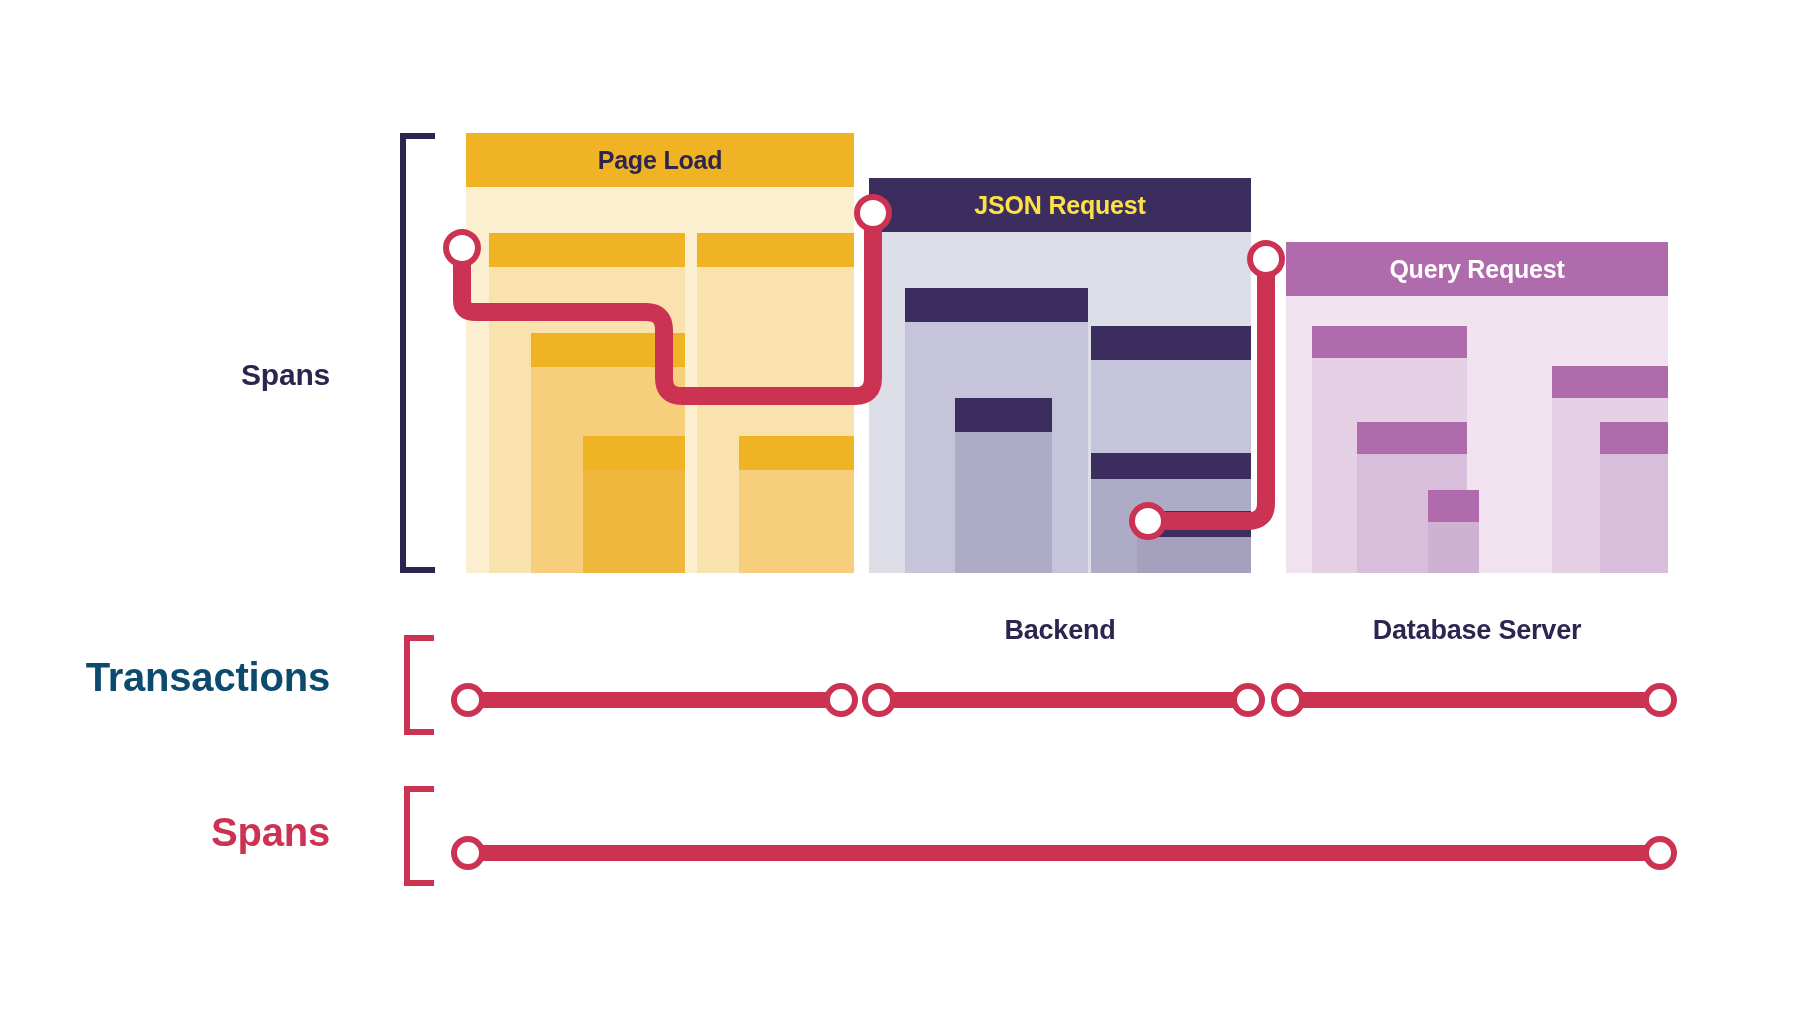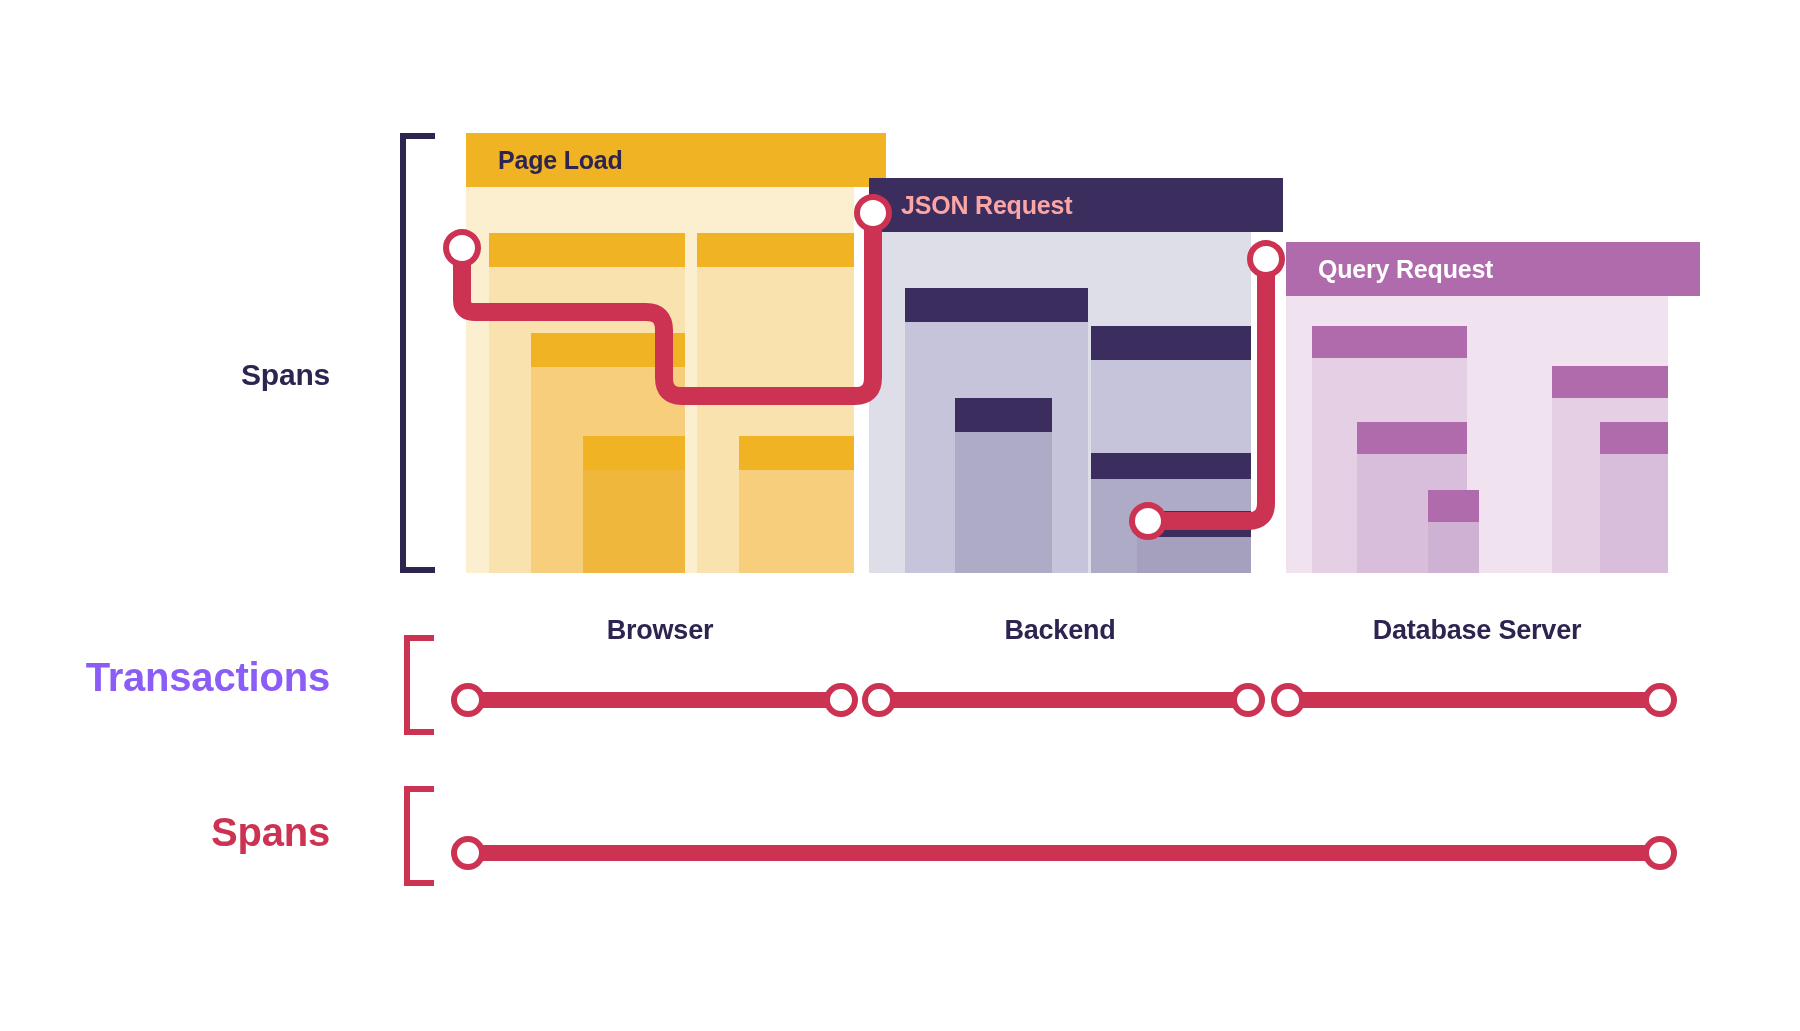--- a/index.html
+++ b/index.html
@@ -29,21 +29,21 @@
     white-space: nowrap;
     text-align: right;
   }
   #label-spans {
     color: #2E2450;
     font-size: 30px;
     right: 1470px;
     top: 358px;
   }
   #label-transactions {
-    color: #8b5cf6;
+    color: #0c4a6e;
     font-size: 40px;
     right: 1470px;
     top: 655px;
   }
   #label-trace {
     color: #CC3352;
     font-size: 40px;
     right: 1470px;
     top: 810px;
   }
@@ -81,25 +81,24 @@
   }
 
   
   .col { position: absolute; }
   .col-header {
     position: absolute;
     left: 0;
     top: 0;
     height: 54px;
     line-height: 54px;
-    text-align: left;
+    text-align: center;
     font-weight: bold;
     font-size: 25px;
     letter-spacing: -0.2px;
-    padding-left: 32px;
   }
   .col-body {
     position: absolute;
     left: 0;
   }
   .bar {
     position: absolute;
     box-sizing: border-box;
   }
   .bar-cap {
@@ -191,21 +190,21 @@
         </div>
         <div class="bar" style="left: 222px; top: 148px; width: 160px; height: 247px; background: rgb(198, 196, 218);">
           <div class="bar-cap" style="height: 34px; background: rgb(59, 46, 94);"></div>
         </div>
         <div class="bar" style="left: 222px; top: 275px; width: 160px; height: 120px; background: rgb(174, 171, 199);">
           <div class="bar-cap" style="height: 26px; background: rgb(59, 46, 94);"></div>
         </div>
         <div class="bar" style="left: 268px; top: 333px; width: 114px; height: 62px; background: rgb(164, 160, 190);">
           <div class="bar-cap" style="height: 26px; background: rgb(59, 46, 94);"></div>
         </div>
-        <div class="col-header" style="width: 382px; background: rgb(59, 46, 94); color: #fca5a5;">JSON Request</div>
+        <div class="col-header" style="width: 382px; background: rgb(59, 46, 94); color: #fde047;">JSON Request</div>
       </div>
       <div class="col" style="left: 1286px; top: 242px; width: 382px; height: 331px;">
         <div class="col-body" style="top: 54px; width: 382px; height: 277px; background: rgb(241, 226, 239);"></div>
         <div class="bar" style="left: 26px; top: 84px; width: 155px; height: 247px; background: rgb(228, 207, 229);">
           <div class="bar-cap" style="height: 32px; background: rgb(175, 107, 172);"></div>
         </div>
         <div class="bar" style="left: 71px; top: 180px; width: 110px; height: 151px; background: rgb(216, 190, 218);">
           <div class="bar-cap" style="height: 32px; background: rgb(175, 107, 172);"></div>
         </div>
         <div class="bar" style="left: 142px; top: 248px; width: 61px; height: 83px; background: rgb(207, 178, 211);">
@@ -241,16 +240,15 @@
       <div class="tl-node" style="left: 1231px; top: 683px; border-color: rgb(204, 51, 82);"></div>
       <div class="tl-node" style="left: 1271px; top: 683px; border-color: rgb(204, 51, 82);"></div>
       <div class="tl-node" style="left: 1643px; top: 683px; border-color: rgb(204, 51, 82);"></div>
     </div>
   <div id="trace-host">
       <div class="tl-seg" style="left: 466px; width: 1202px; top: 845px; background: rgb(204, 51, 82);"></div>
       <div class="tl-node" style="left: 451px; top: 836px; border-color: rgb(204, 51, 82);"></div>
       <div class="tl-node" style="left: 1643px; top: 836px; border-color: rgb(204, 51, 82);"></div>
     </div>
 
-<div class="service-label" style="left: 466px; width: 388px; top: 615px;">Browser</div>
     <div class="service-label" style="left: 1286px; width: 382px; top: 615px;">Database Server</div>
     <div class="service-label" style="left: 869px; width: 382px; top: 615px;">Backend</div>
   </div>
 
 </body></html>

